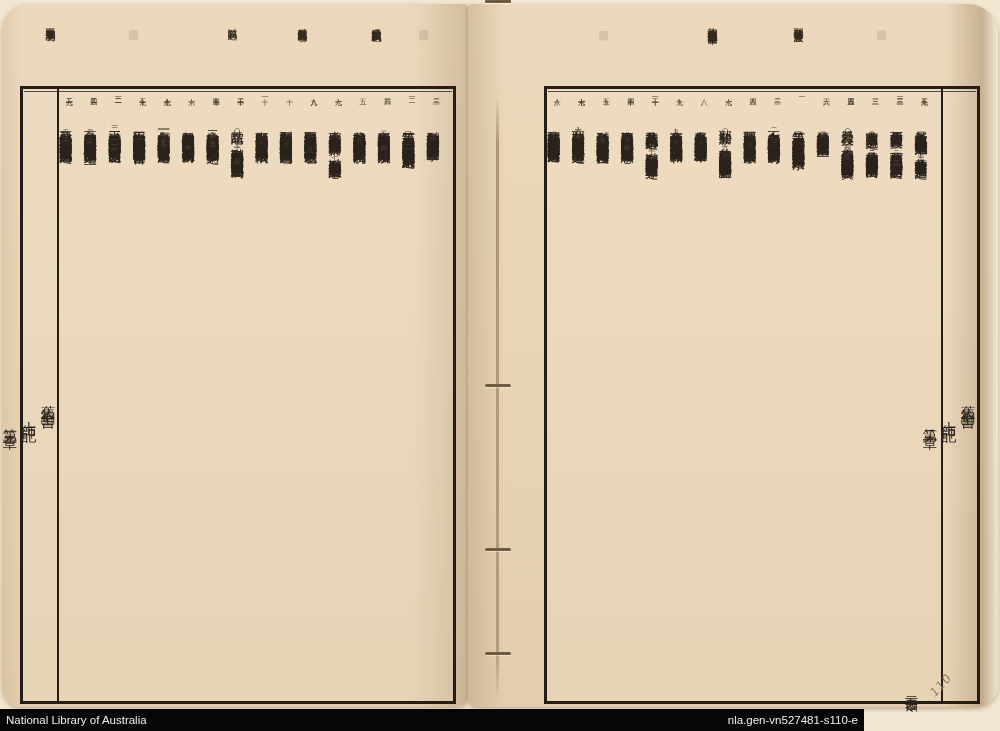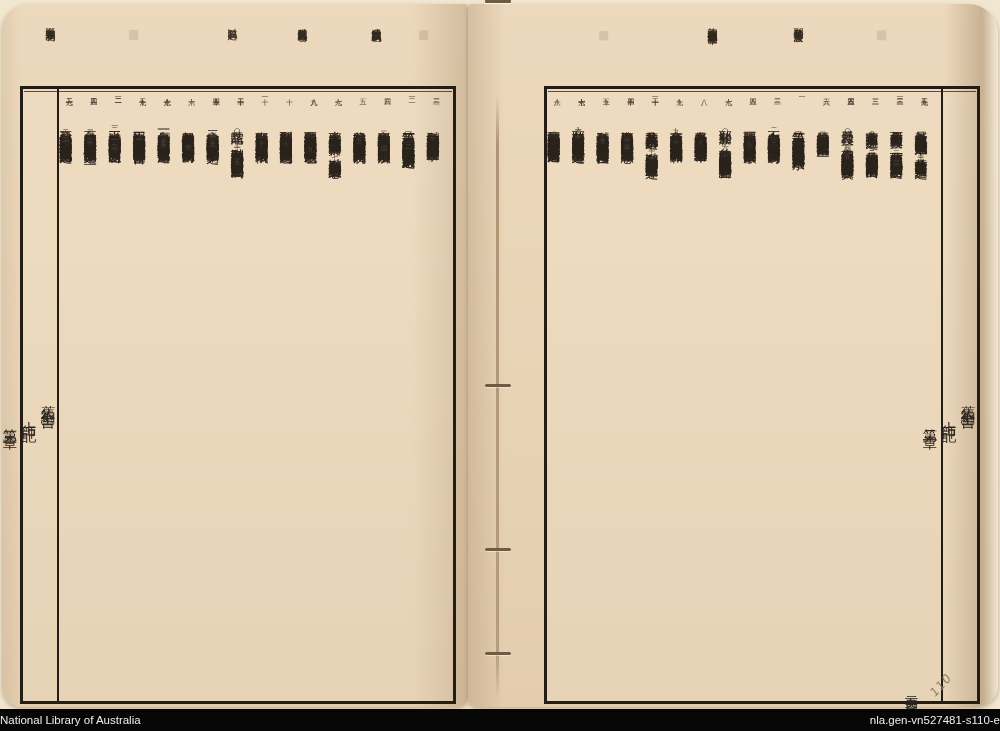--- a/index.html
+++ b/index.html
@@ -59,24 +59,24 @@
   .annot{position:absolute;top:20px;height:62px;writing-mode:vertical-rl;
        text-orientation:upright;font-size:10px;line-height:12px;letter-spacing:.5px;
        color:#33291d;}
   .ghost{position:absolute;top:22px;height:60px;writing-mode:vertical-rl;
        text-orientation:upright;font-size:10px;line-height:12px;
        transform:scaleX(-1);opacity:.13;color:#4a3a26;filter:blur(.3px);}
   
   .folio-note{position:absolute;left:928px;top:678px;transform:rotate(-48deg);
        color:#8d7d62;font-size:12px;font-style:italic;letter-spacing:1px;
        font-family:"DejaVu Sans","Liberation Sans",sans-serif;}
-  .footer{position:absolute;left:0;bottom:0;width:1000px;height:22px;background:#060606;
+  .footer{position:absolute;left:0;bottom:0;width:864px;height:22px;background:#060606;
        color:#efefef;font-family:"Liberation Sans","DejaVu Sans",sans-serif;font-size:11.5px;
        display:flex;align-items:center;justify-content:space-between;
-       padding:0 0;box-sizing:border-box;}
+       padding:0 6px;box-sizing:border-box;}
 </style>
 </head>
 <body>
 
 <div class="scan">
 
   <div class="page page-left"></div>
   <div class="page page-right"></div>
 
   <div class="gutter-seam"></div>

